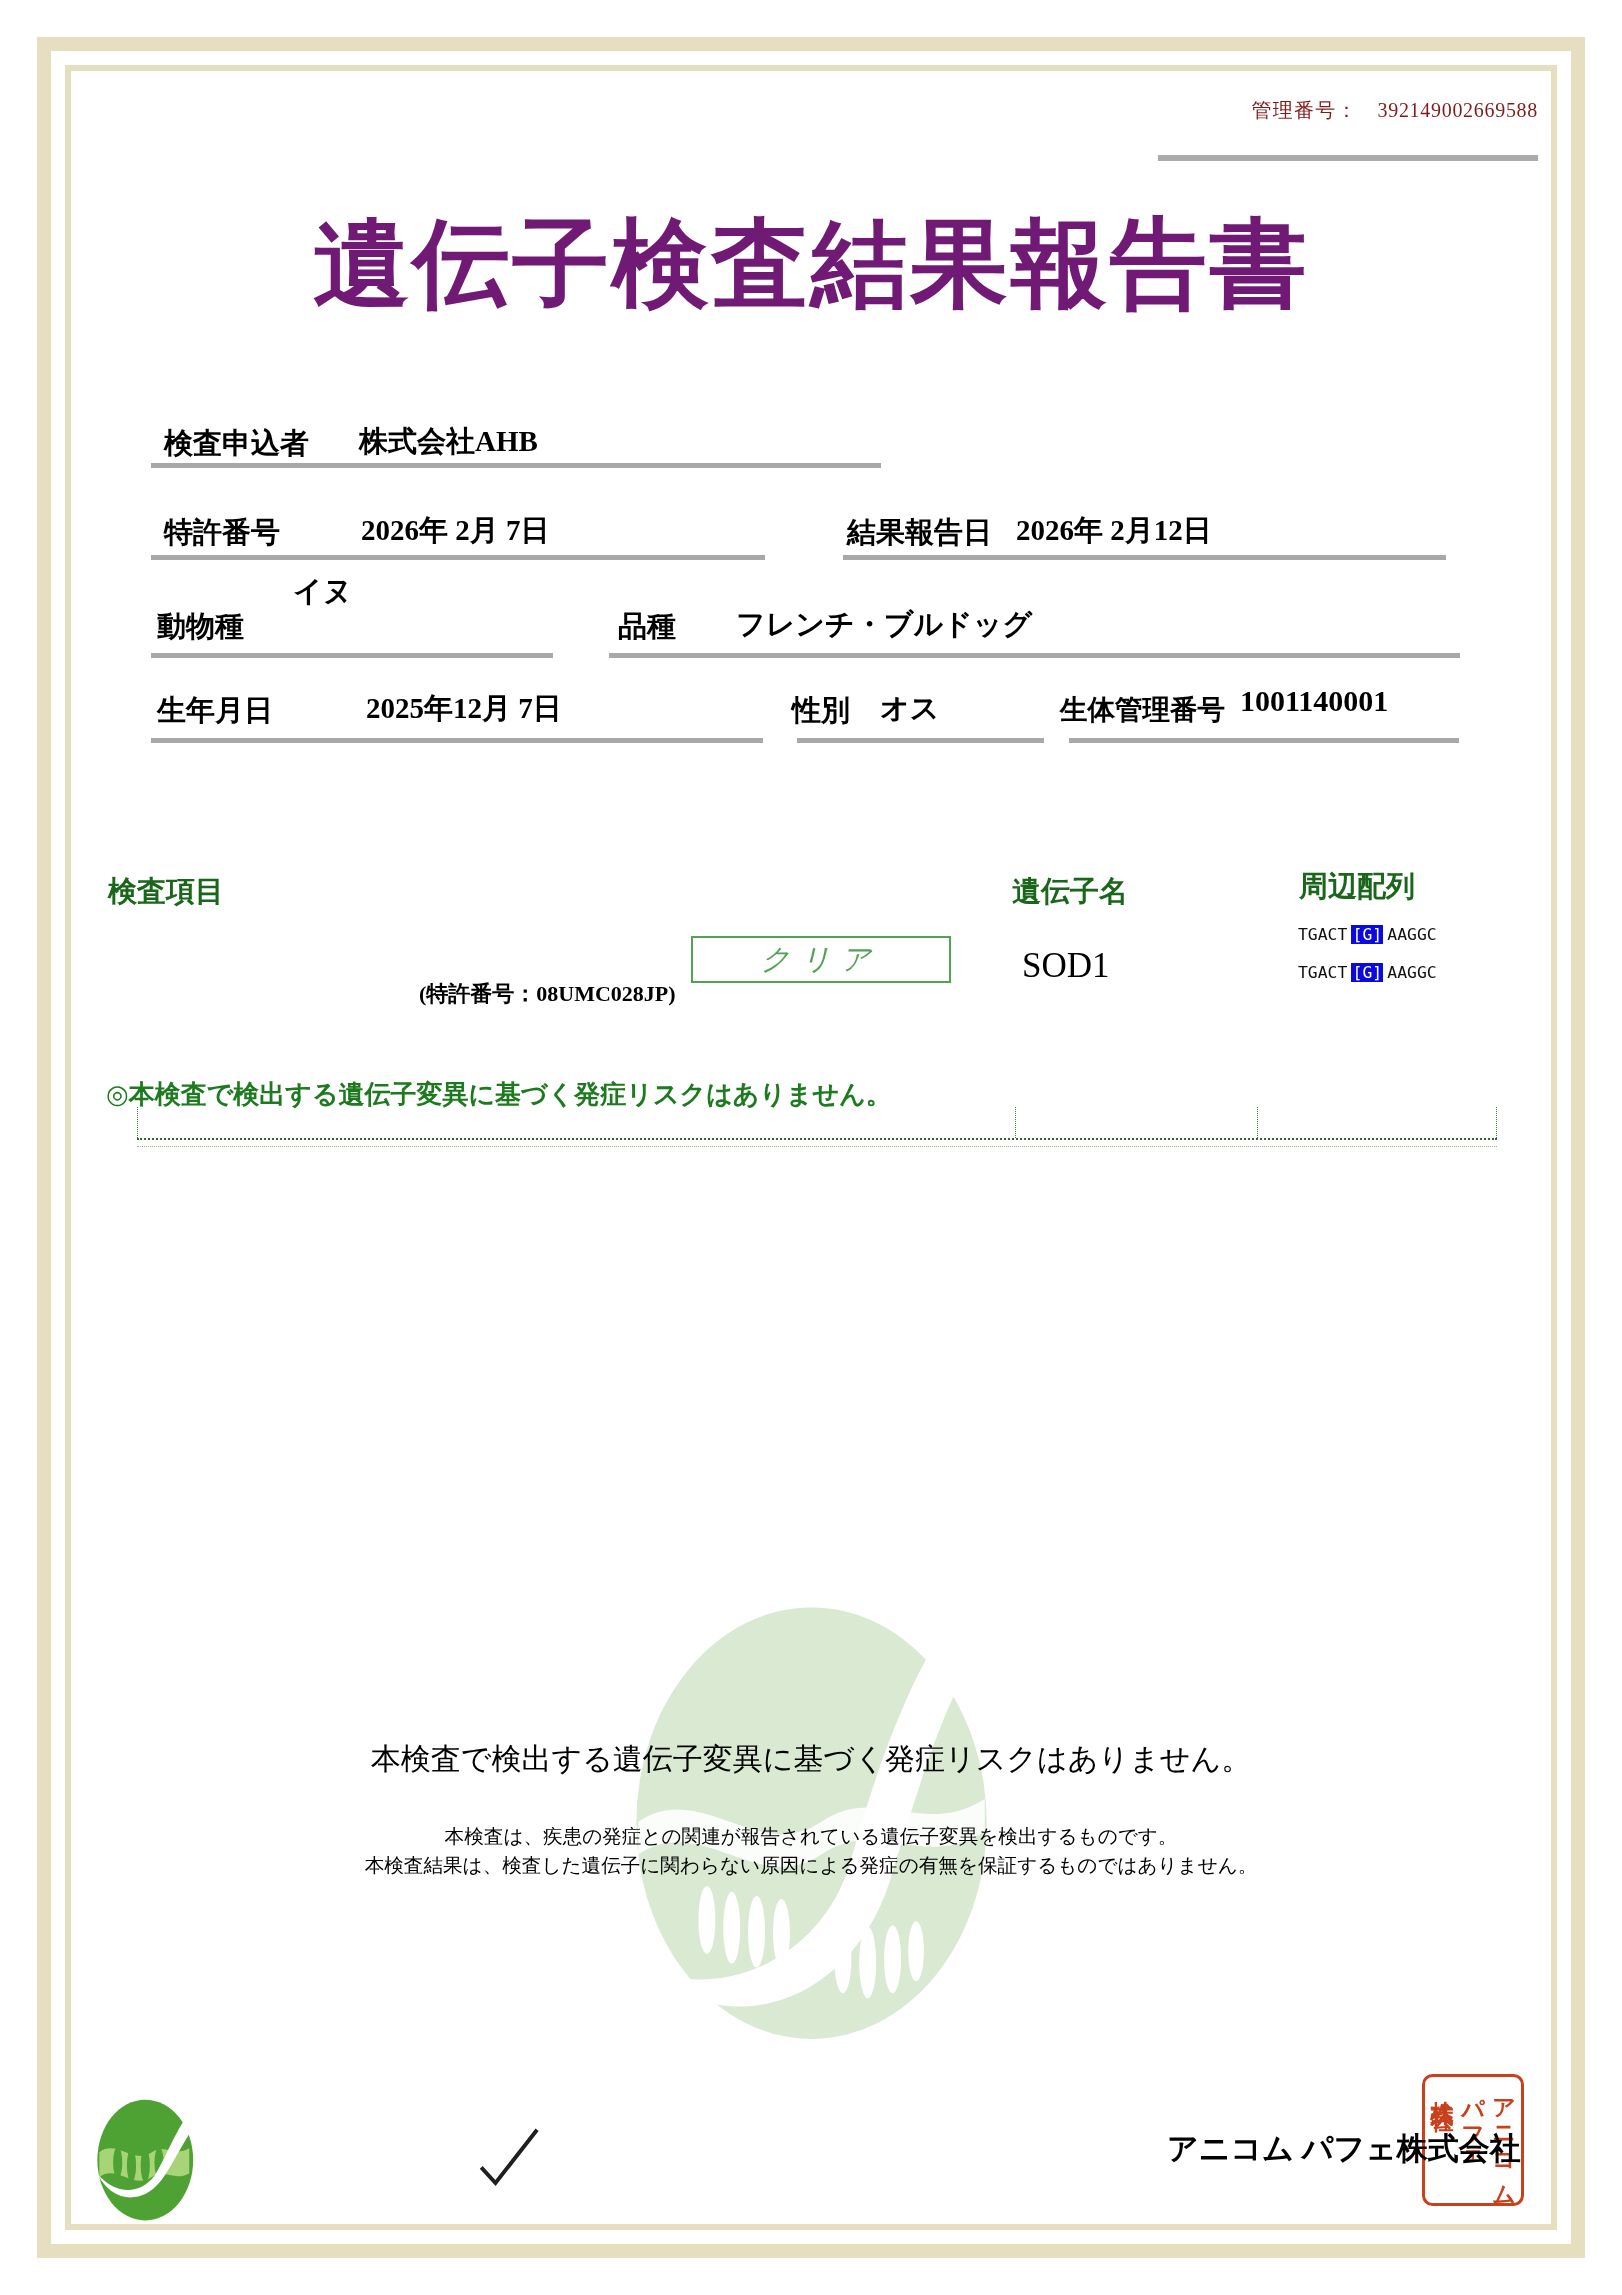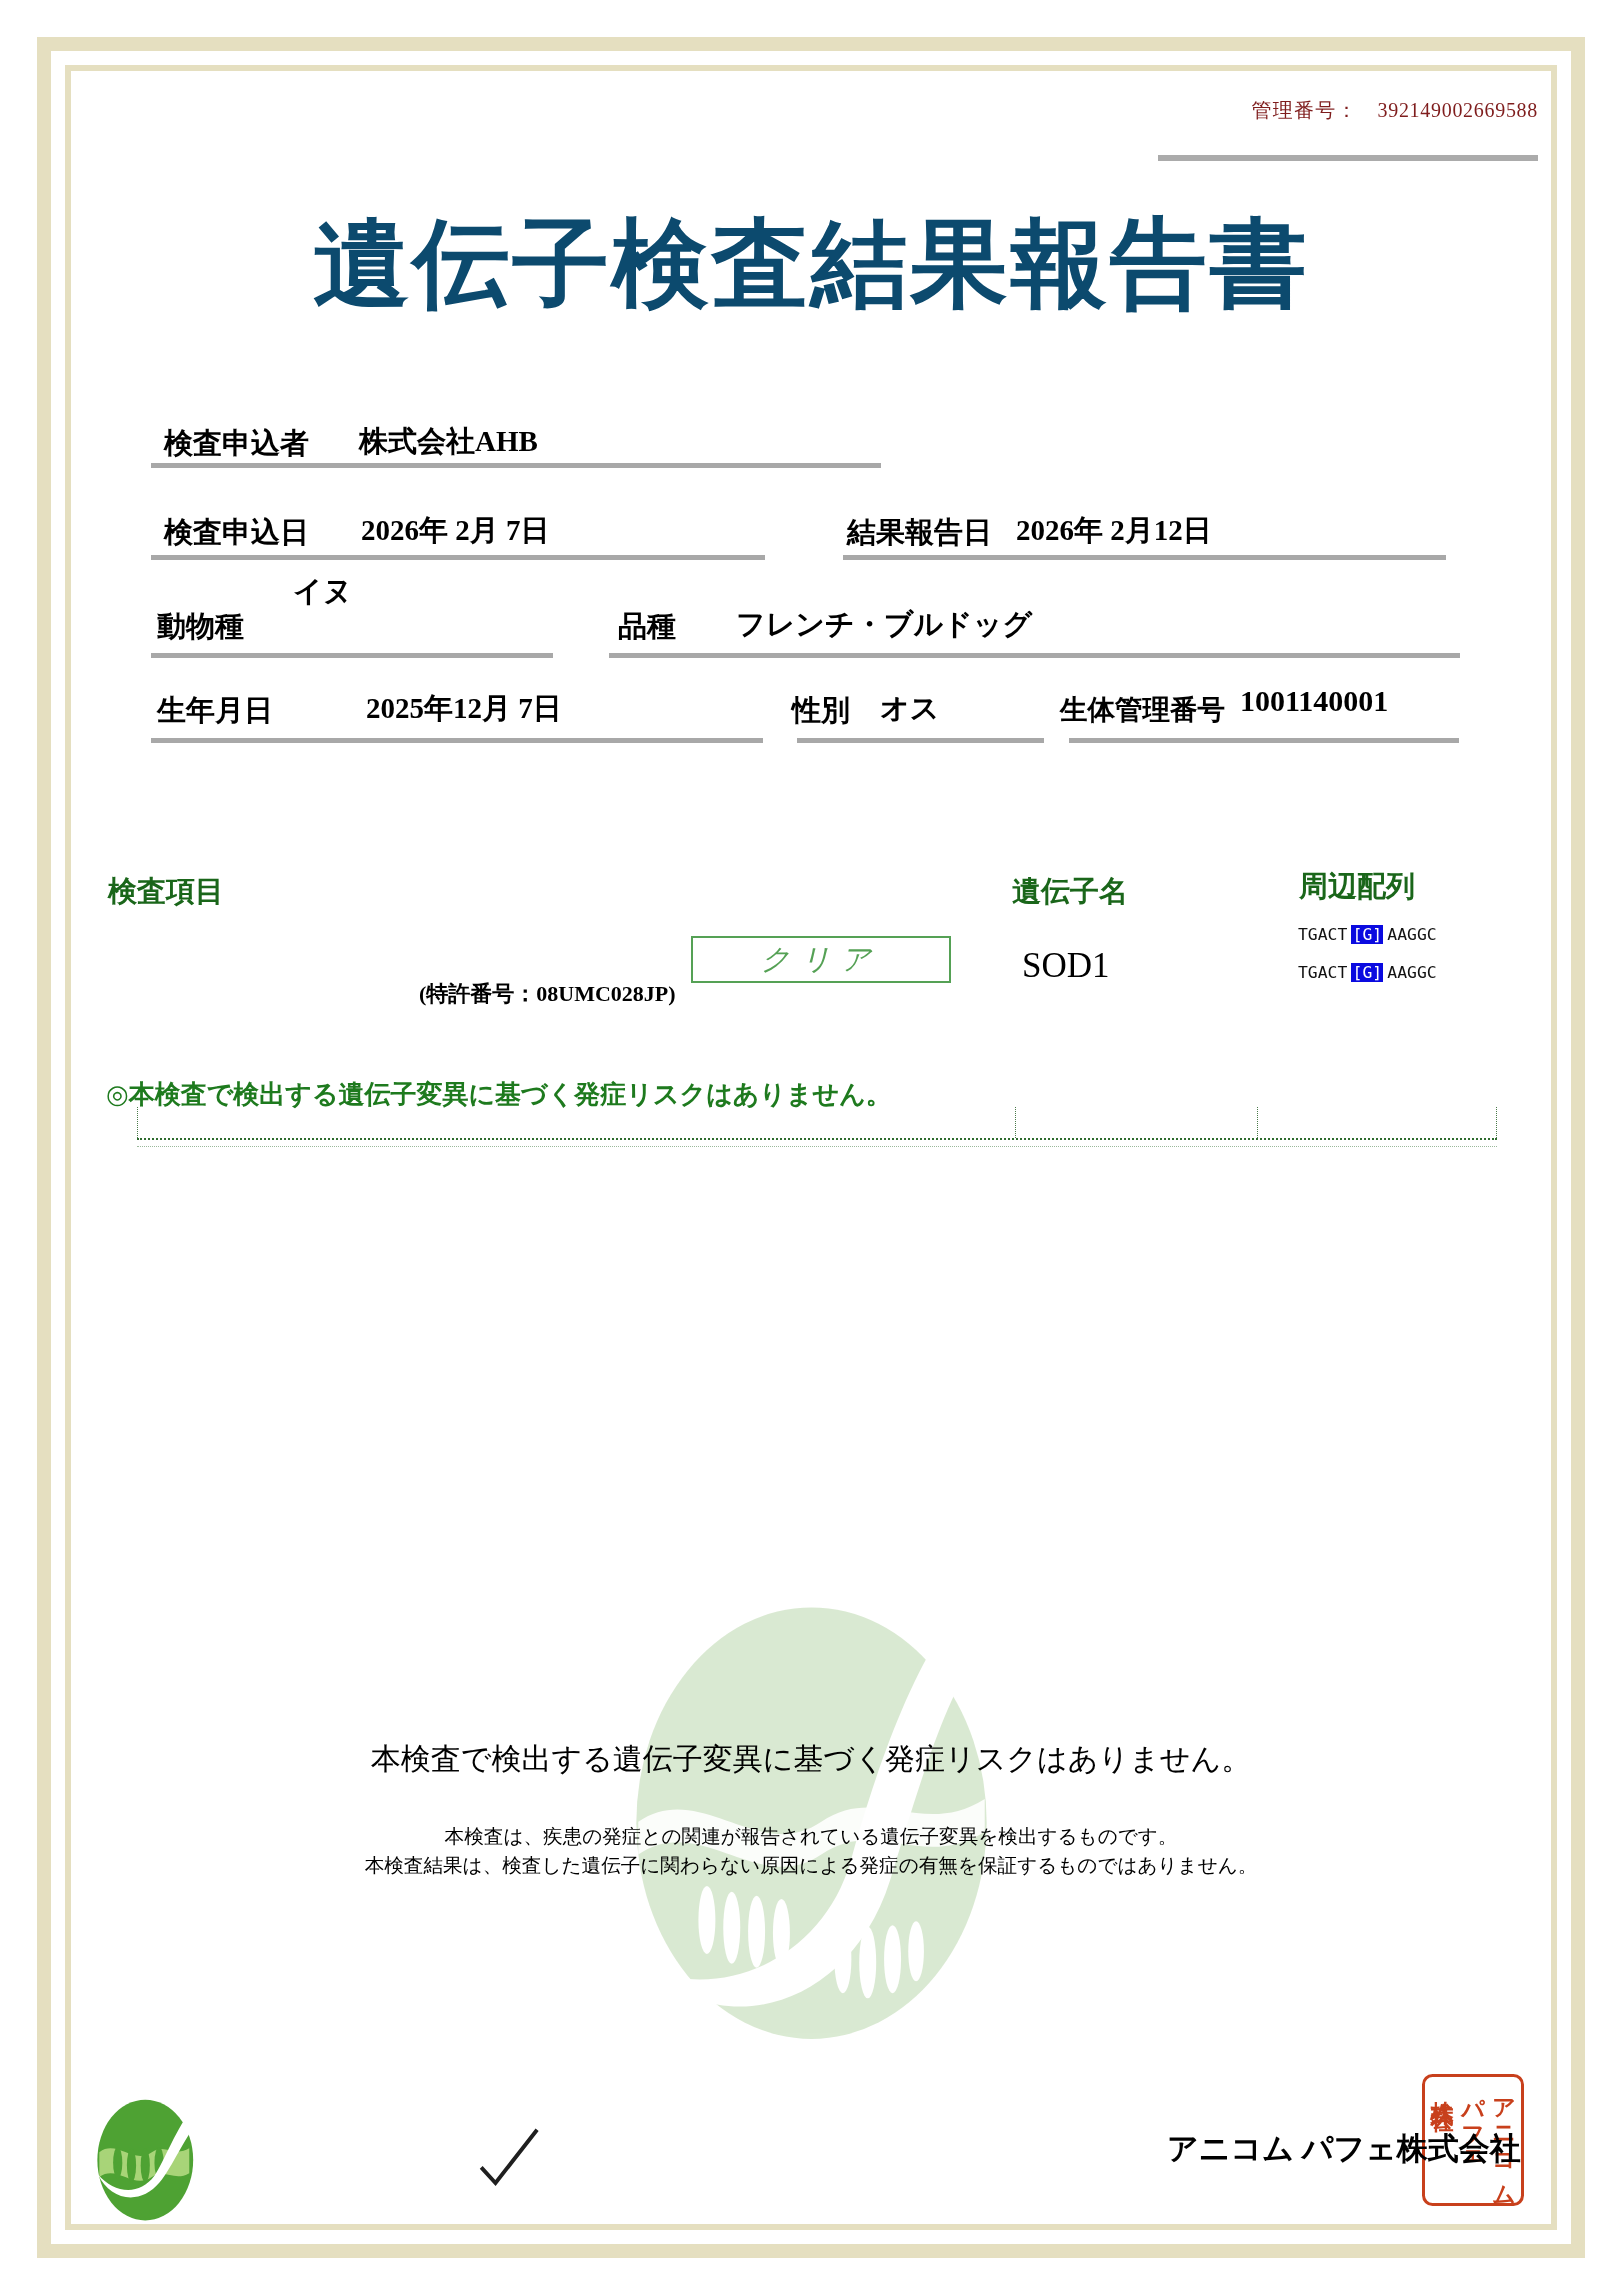--- a/index.html
+++ b/index.html
@@ -14,21 +14,21 @@
     border:6.5px solid #e5dfc0; }
 
   
   .mgmt { position:absolute; top:97px; right:84px; font-size:20px; color:#7f1d1d;
     letter-spacing:1.3px; white-space:nowrap; }
   .mgmt .num { margin-left:19.6px; letter-spacing:0.7px; }
   .mgmt-line { position:absolute; left:1158px; top:155px; width:380px; height:5.9px; background:#ababab; }
 
   
   .title { position:absolute; left:0; width:100%; top:200px; text-align:center;
-    font-size:97px; font-weight:600; letter-spacing:2.6px; color:#0c4a6e; }
+    font-size:97px; font-weight:600; letter-spacing:2.6px; color:#701a75; }
 
   
   .lbl { position:absolute; font-size:29px; font-weight:bold; color:#000; white-space:nowrap; }
   .val { position:absolute; font-size:29px; font-weight:600; color:#000; white-space:nowrap; }
   .uline { position:absolute; height:5.2px; background:#a8a8a8; }
 
   #f-applicant-label { left:164px; top:424px; }
   #f-applicant-value { left:359px; top:422px; }
   #u1  { left:151px;  top:463px;  width:730px; }
   #f-appdate-label   { left:164px; top:513px; }
@@ -136,21 +136,21 @@
     <span>管理番号：</span><span class="num">392149002669588</span>
   </div>
   <div class="mgmt-line"></div>
 
   <div class="title">遺伝子検査結果報告書</div>
 
   <span class="lbl" id="f-applicant-label">検査申込者</span>
   <span class="val" id="f-applicant-value">株式会社AHB</span>
   <div class="uline" id="u1"></div>
 
-  <span class="lbl" id="f-appdate-label">検査申込日</span>
+  <span class="lbl" id="f-appdate-label">特許番号</span>
   <span class="val" id="f-appdate-value">2026年 2月 7日</span>
   <div class="uline" id="u2a"></div>
   <span class="lbl" id="f-repdate-label">結果報告日</span>
   <span class="val" id="f-repdate-value">2026年 2月12日</span>
   <div class="uline" id="u2b"></div>
 
   <span class="lbl" id="f-species-label">動物種</span>
   <span class="val" id="f-species-value">イヌ</span>
   <div class="uline" id="u3a"></div>
   <span class="lbl" id="f-breed-label">品種</span>

